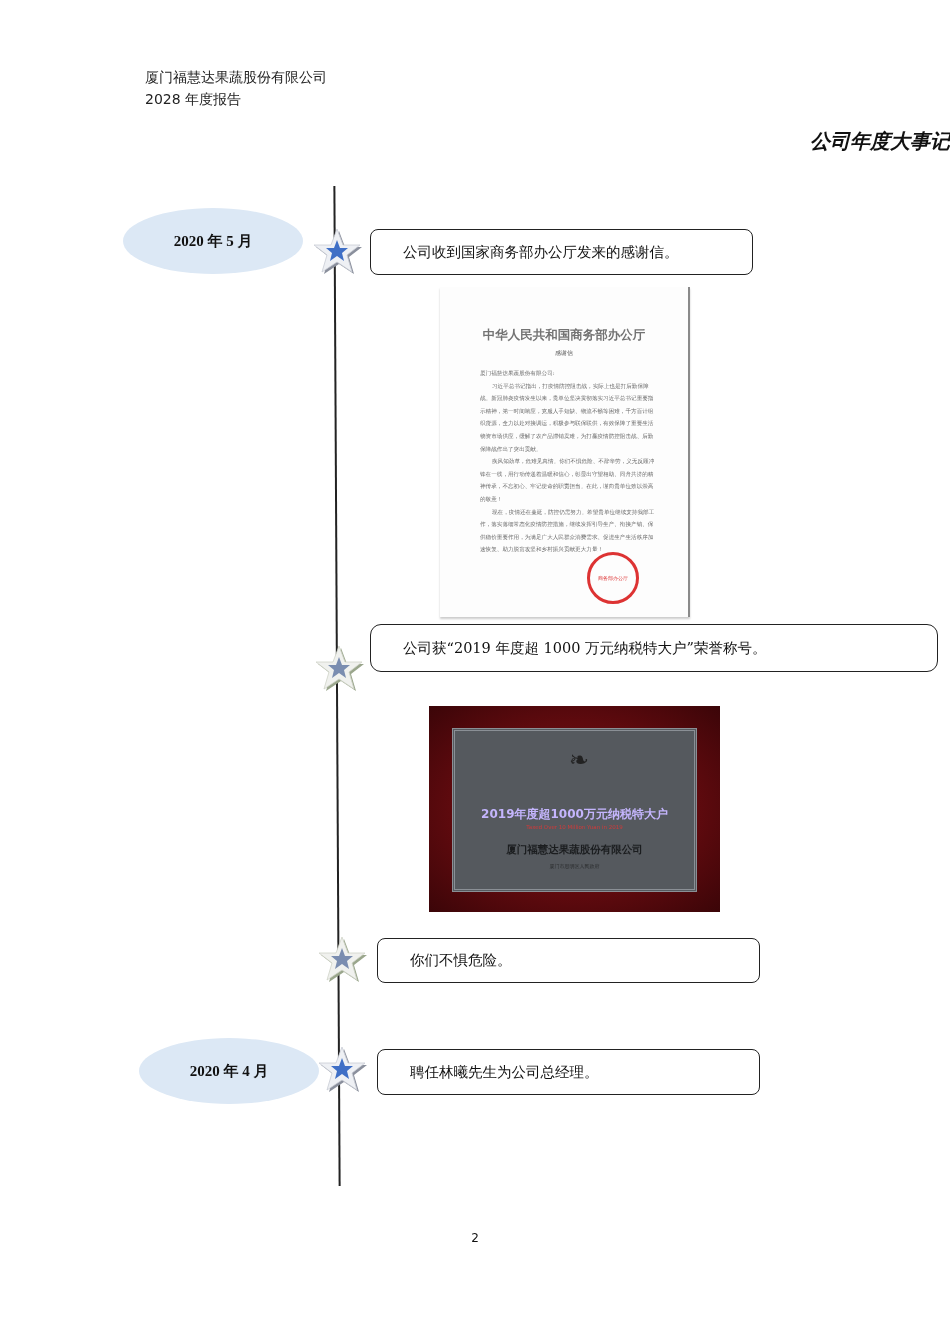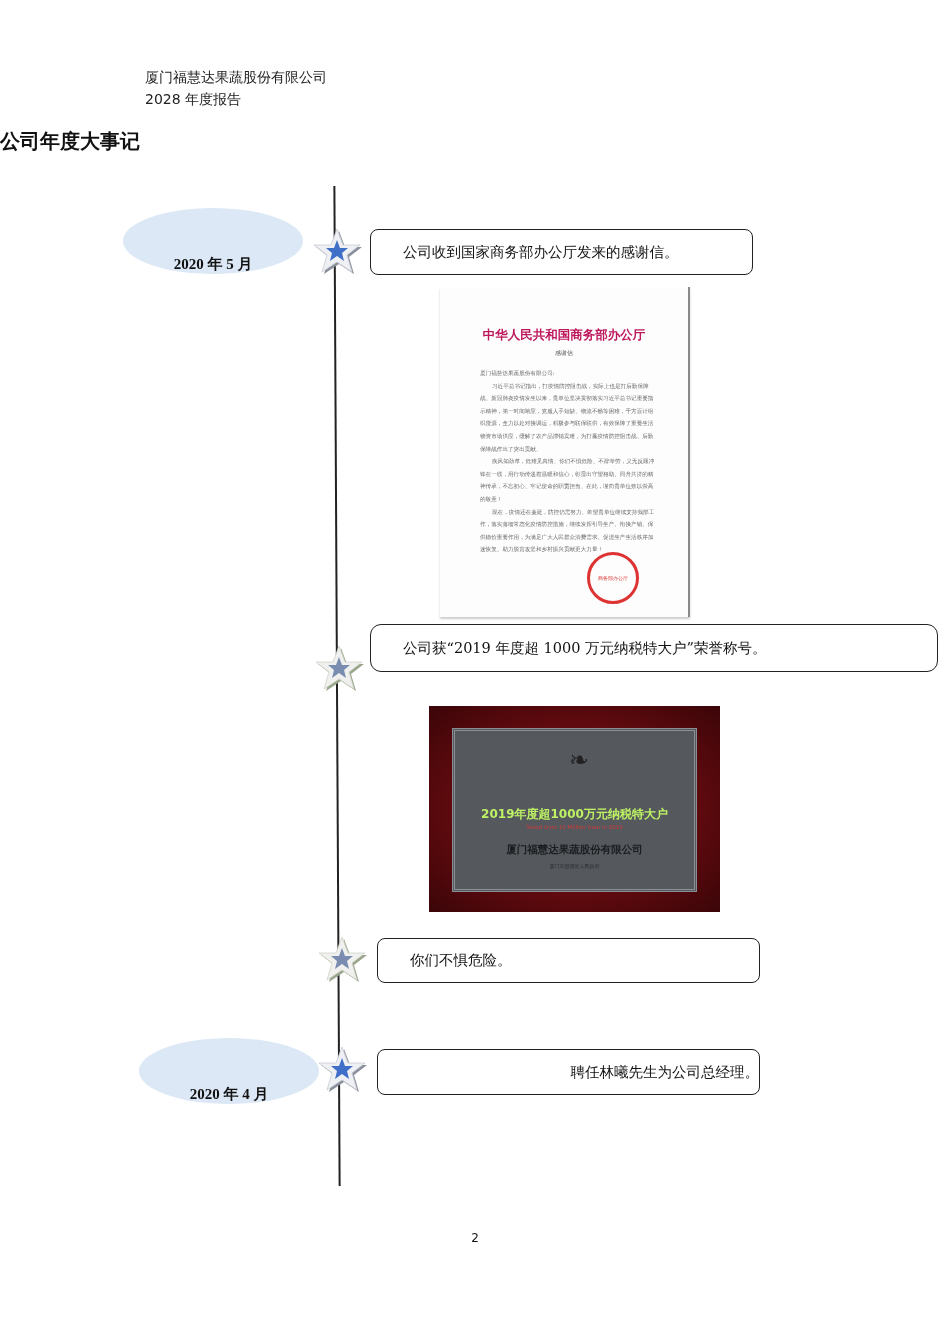--- a/index.html
+++ b/index.html
@@ -1,42 +1,42 @@
 <!DOCTYPE html>
 <html><head>
 <meta charset="utf-8">
 <style>
   html, body { margin:0; padding:0; background:#ffffff; }
   body { width:950px; height:1344px; position:relative; overflow:hidden;
          font-family:"DejaVu Serif","Liberation Serif",serif; color:#111; }
   .hdr { position:absolute; left:145px; font-family:"DejaVu Sans","Liberation Sans",sans-serif; font-size:14px; color:#222; }
-  .title { position:absolute; left:0; width:950px; top:128px; text-align:left;
-           font-family:"DejaVu Sans","Liberation Sans",sans-serif; font-weight:bold; font-size:20px; }
+  .title { position:absolute; left:0; width:950px; top:128px; text-align:right;
+           font-family:"DejaVu Sans","Liberation Sans",sans-serif; font-weight:bold; font-size:20px;font-style:italic; }
   .vline { position:absolute; width:1.5px; background:#222; }
   .ellipse { position:absolute; width:180px; height:66px; border-radius:50%; background:#dce8f5;
-             display:flex; align-items:flex-end; justify-content:center;
+             display:flex; align-items:center; justify-content:center;
              font-family:"Liberation Serif","DejaVu Serif",serif; font-weight:bold; font-size:15px; }
   .star { position:absolute; width:52px; height:50px; }
   .box { position:absolute; border:1.3px solid #222; border-radius:8px; background:#fff;
          font-family:"DejaVu Serif","Liberation Serif",serif; font-size:14.5px;
          display:flex; align-items:center; padding-left:32px; box-sizing:border-box; }
   .letter { position:absolute; left:440px; top:287px; width:250px; height:330px; background:#fdfdfd;
             border-right:2px solid #8a8a8a; box-shadow:0 2px 2px #ccc; box-sizing:border-box;
             font-family:"DejaVu Serif","Liberation Serif",serif; overflow:hidden; }
-  .letter .lt-head { position:absolute; top:40px; left:0; width:248px; text-align:center; color:#be185d; font-weight:bold; font-size:12.5px; }
+  .letter .lt-head { position:absolute; top:40px; left:0; width:248px; text-align:center; color:#737373; font-weight:bold; font-size:12.5px; }
   .letter .lt-sub { position:absolute; top:62px; width:248px; text-align:center; font-size:6px; color:#555; }
   .letter .lt-body { position:absolute; top:80px; left:40px; width:175px; font-size:5.6px; line-height:12.6px; color:#6a6a6a; }
   .letter .seal { position:absolute; left:147px; top:265px; width:52px; height:52px; border-radius:50%;
                   border:3px solid #d33; color:#d33; box-sizing:border-box; font-size:5px;
                   display:flex; align-items:center; justify-content:center; }
   .plaque { position:absolute; left:429px; top:706px; width:291px; height:206px;
             background:radial-gradient(ellipse at center,#7d1015 0%,#5e0a0e 60%,#3b0508 100%); }
   .plaque .inner { position:absolute; left:23px; top:22px; width:245px; height:164px; background:#55595e;
                    border:3px double #8a8f95; box-sizing:border-box; text-align:center; }
-  .plaque .p-main { position:absolute; top:75px; width:100%; color:#bef264; font-weight:bold;
+  .plaque .p-main { position:absolute; top:75px; width:100%; color:#c4b5fd; font-weight:bold;
                     font-family:"DejaVu Sans","Liberation Sans",sans-serif; font-size:12px; }
   .plaque .p-en { position:absolute; top:93px; width:100%; color:#d23a3a; font-size:5.5px;
                   font-family:"DejaVu Sans","Liberation Sans",sans-serif; }
   .plaque .p-co { position:absolute; top:112px; width:100%; color:#1b1d1f; font-weight:bold; font-size:10.5px;
                   font-family:"DejaVu Sans","Liberation Sans",sans-serif; }
   .plaque .p-issuer { position:absolute; top:132px; width:100%; color:#2a2c2e; font-size:5px;
                       font-family:"DejaVu Sans","Liberation Sans",sans-serif; }
   .plaque .bird { position:absolute; left:114px; top:15px; font-size:24px; color:#222; }
   .pagenum { position:absolute; top:1231px; left:0; width:950px; text-align:center;
              font-family:"DejaVu Sans","Liberation Sans",sans-serif; font-size:12px; }
@@ -106,17 +106,17 @@
 </div>
 
 <div class="ellipse" style="left:139px; top:1038px;">
   <span>2020 年 4 月</span>
 </div>
 <svg class="star" style="left:316px; top:1046px;" viewBox="0 0 52 50">
   <polygon points="28,3 34,19 51,19 38,29 43,46 28,36 13,46 18,29 5,19 22,19" fill="#8a8f9c"></polygon>
   <polygon points="26,1 32,17 49,17 36,27 41,44 26,34 11,44 16,27 3,17 20,17" fill="#eef0f4" stroke="#c8ccd4" stroke-width="0.8"></polygon>
   <polygon points="26,12 29,20 37,20 31,25 33,33 26,28 19,33 21,25 15,20 23,20" fill="#3f6fc6"></polygon>
 </svg>
-<div class="box" style="left:377px; top:1049px; width:383px; height:46px;justify-content:flex-end;">
+<div class="box" style="left:377px; top:1049px; width:383px; height:46px;">
   <span>聘任林曦先生为公司总经理。</span>
 </div>
 
 <div class="pagenum">2</div>
 
 </body></html>

